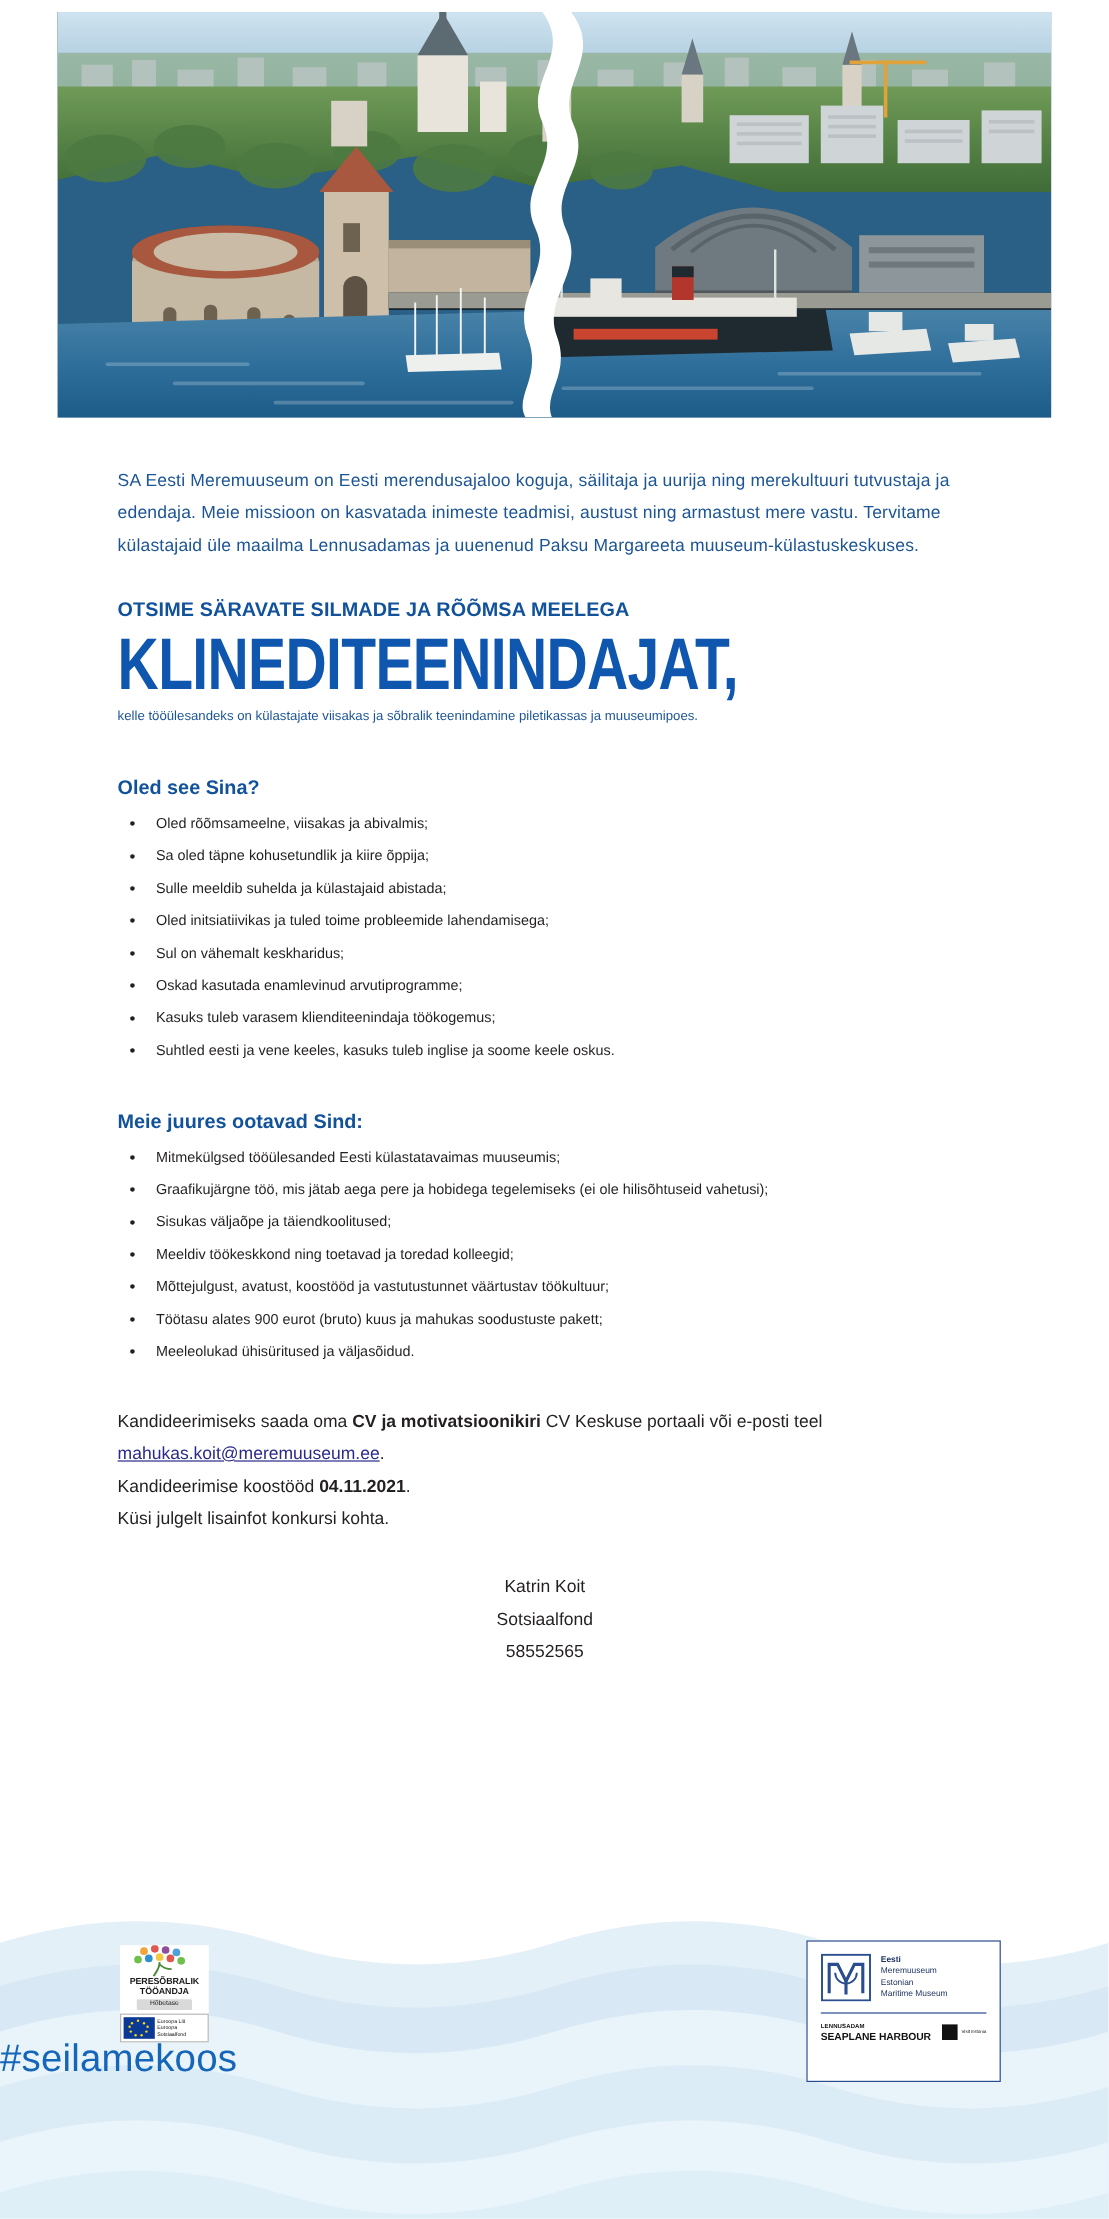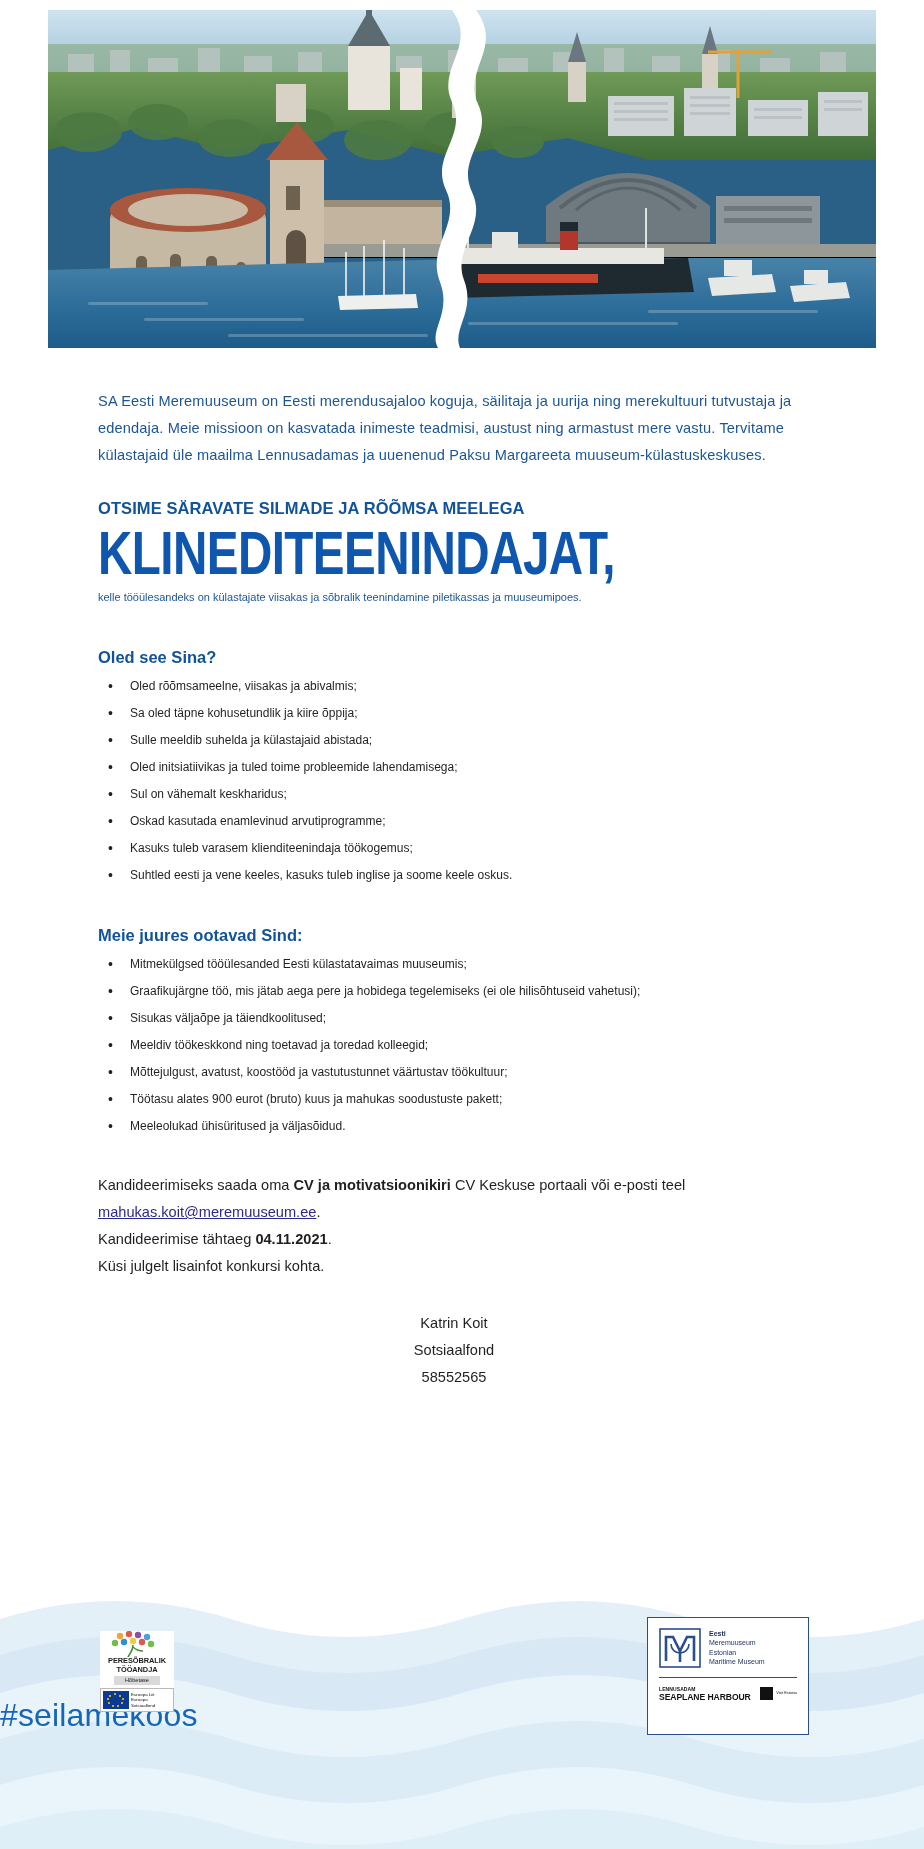--- a/index.html
+++ b/index.html
@@ -166,21 +166,21 @@
     color: #1565b8;
     font-size: 32px;
     font-weight: normal;
     letter-spacing: 0.005em;
   }
 
   
   .logo-left {
     position: absolute;
     left: 100px;
-    top: 42px;
+    top: 32px;
     width: 74px;
     background: #ffffff;
     border: 0;
     padding: 0;
   }
   .logo-left .dots { height: 26px; position: relative; }
   .logo-left .pl-title {
     font-size: 7.4px;
     font-weight: bold;
     line-height: 8.6px;
@@ -220,21 +220,21 @@
   }
   .eu-cap {
     font-size: 4.4px;
     line-height: 5.4px;
     color: #111;
   }
 
   
   .logo-right {
     position: absolute;
-    right: 115px;
+    right: 90px;
     top: 28px;
     width: 162px;
     height: 118px;
     background: #ffffff;
     border: 1.6px solid #2a4d8f;
     padding: 10px 11px;
   }
   .mm-top { display: flex; align-items: flex-start; gap: 8px; }
   .mm-mark { width: 42px; height: 40px; flex: 0 0 auto; }
   .mm-names {
@@ -481,21 +481,21 @@
         <li>Mõttejulgust, avatust, koostööd ja vastutustunnet väärtustav töökultuur;</li>
         <li>Töötasu alates 900 eurot (bruto) kuus ja mahukas soodustuste pakett;</li>
         <li>Meeleolukad ühisüritused ja väljasõidud.</li>
       </ul>
 
     <div class="apply">
       <div>
         <span>Kandideerimiseks saada oma </span><b>CV ja motivatsioonikiri</b><span> CV Keskuse portaali või e-posti teel </span><a href="#">mahukas.koit@meremuuseum.ee</a><span>.</span>
       </div>
       <div>
-        <span>Kandideerimise tähtaeg </span><b>04.11.2021</b><span>.</span>
+        <span>Kandideerimise koostööd </span><b>04.11.2021</b><span>.</span>
       </div>
       <div>Küsi julgelt lisainfot konkursi kohta.</div>
     </div>
 
     <div class="signature">
       <div>Katrin Koit</div>
       <div>Sotsiaalfond</div>
       <div>58552565</div>
     </div>
   </div>

